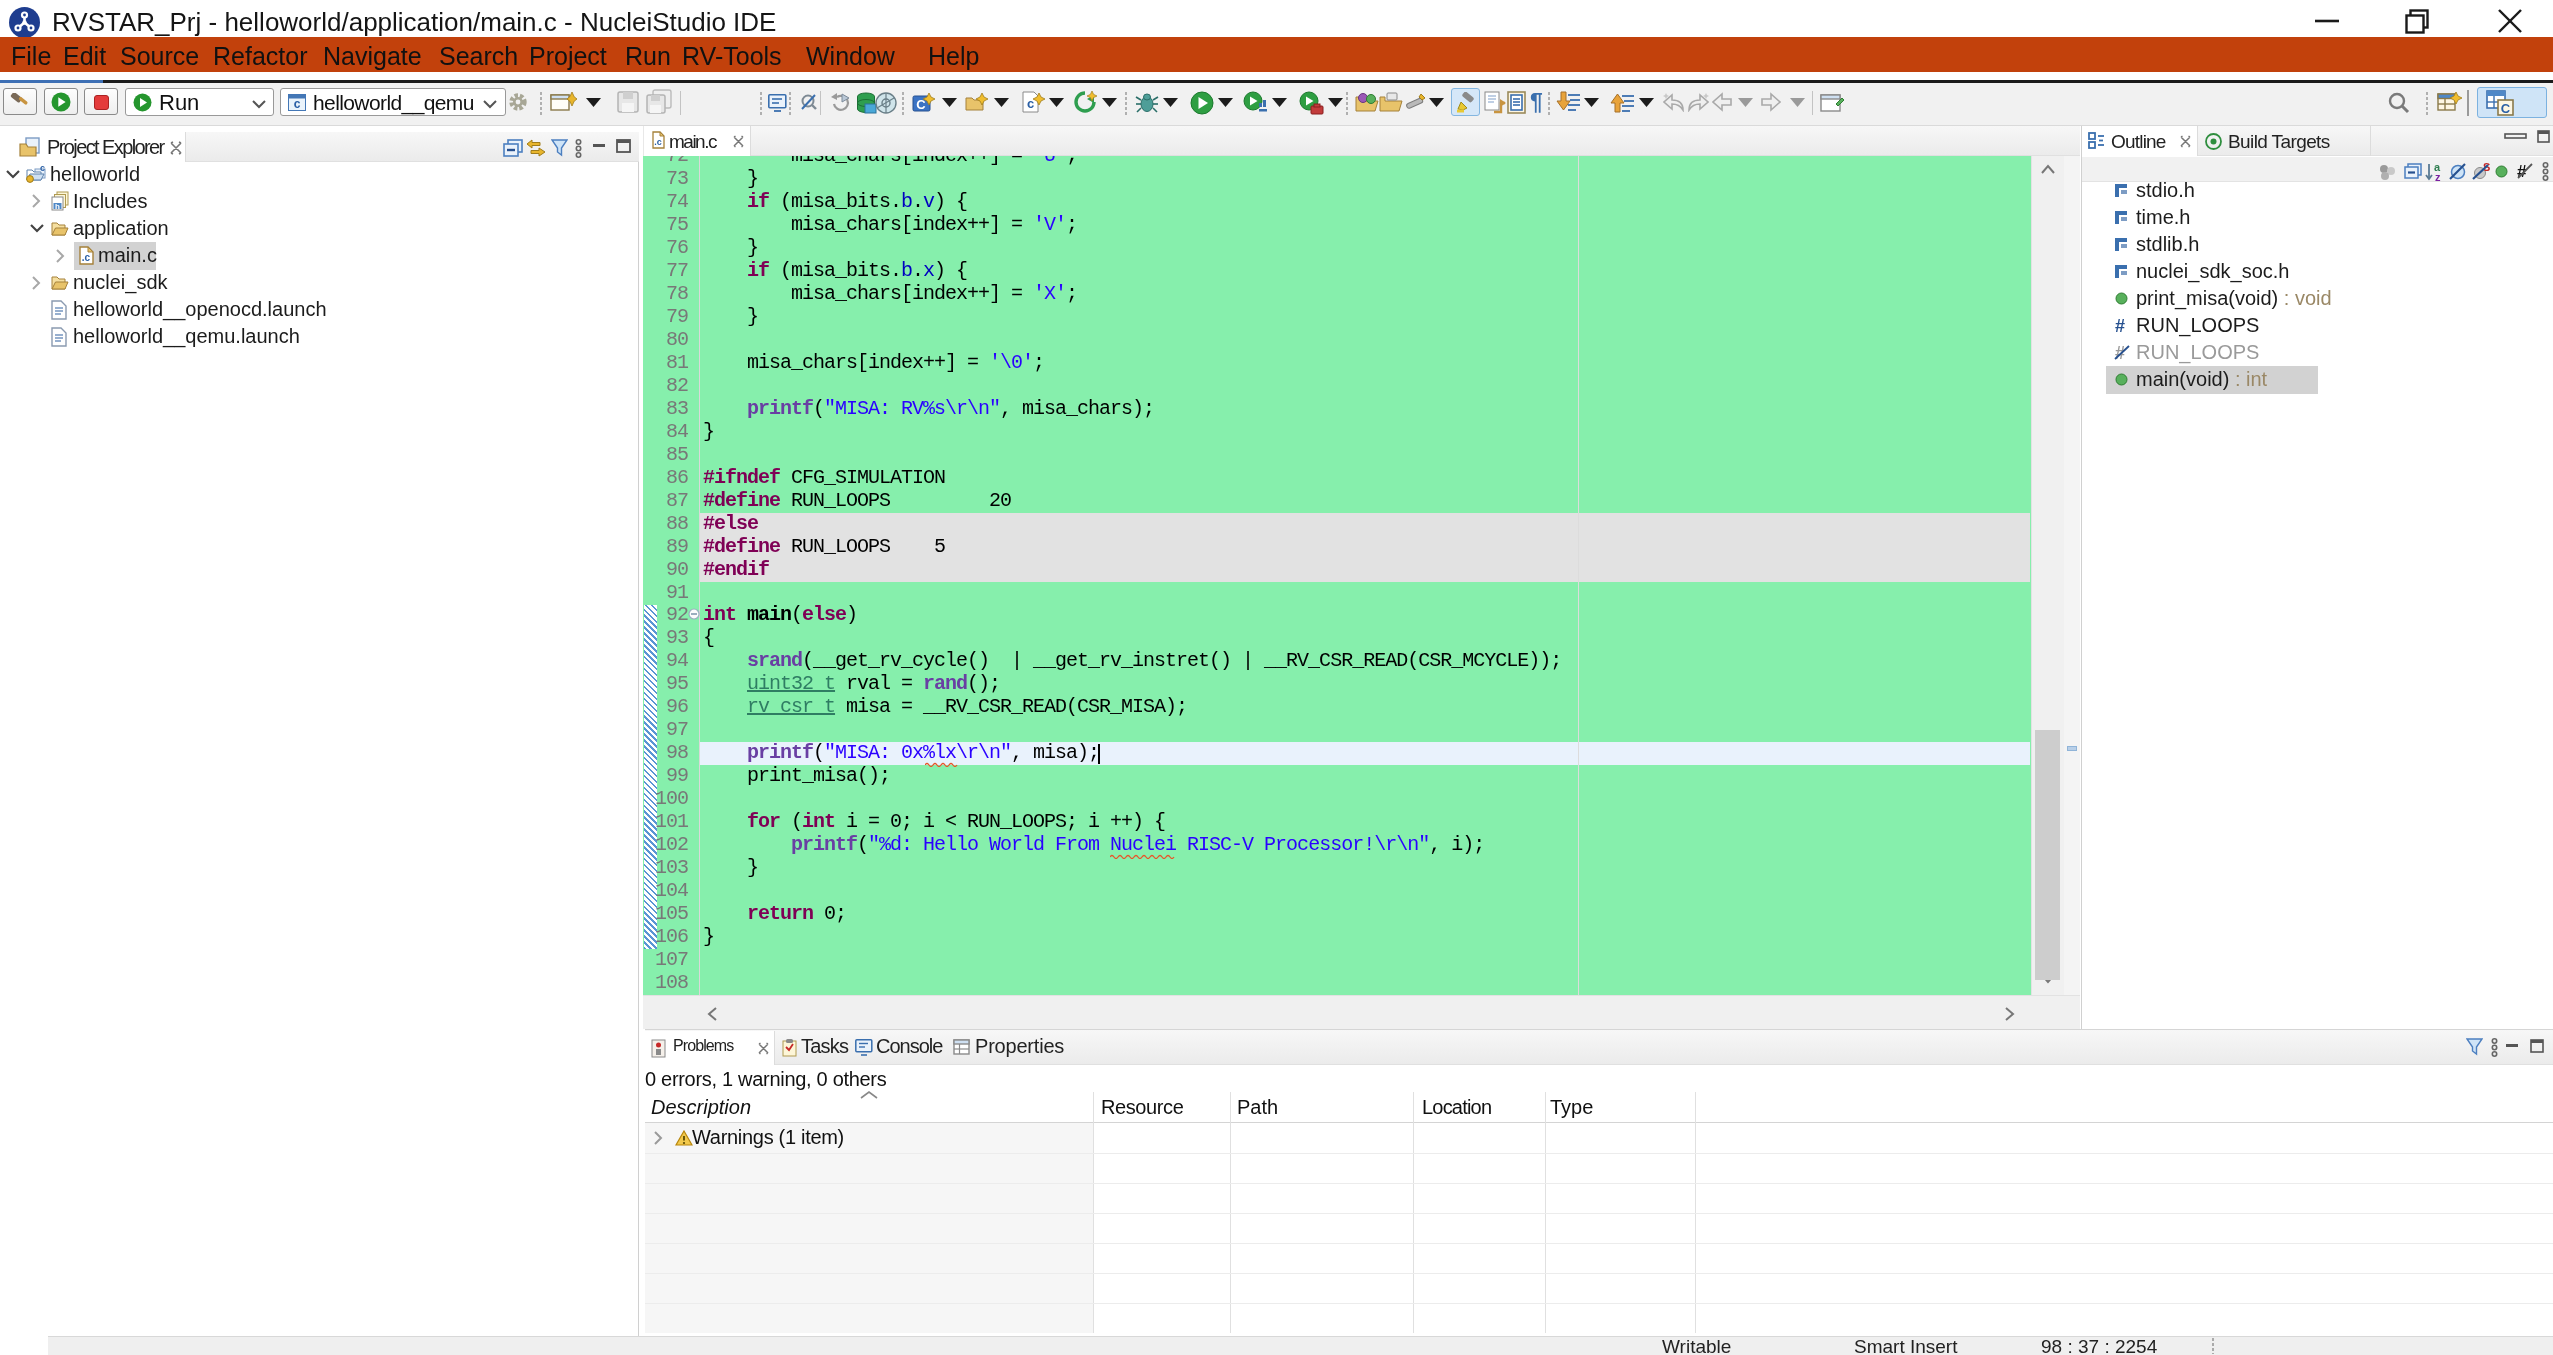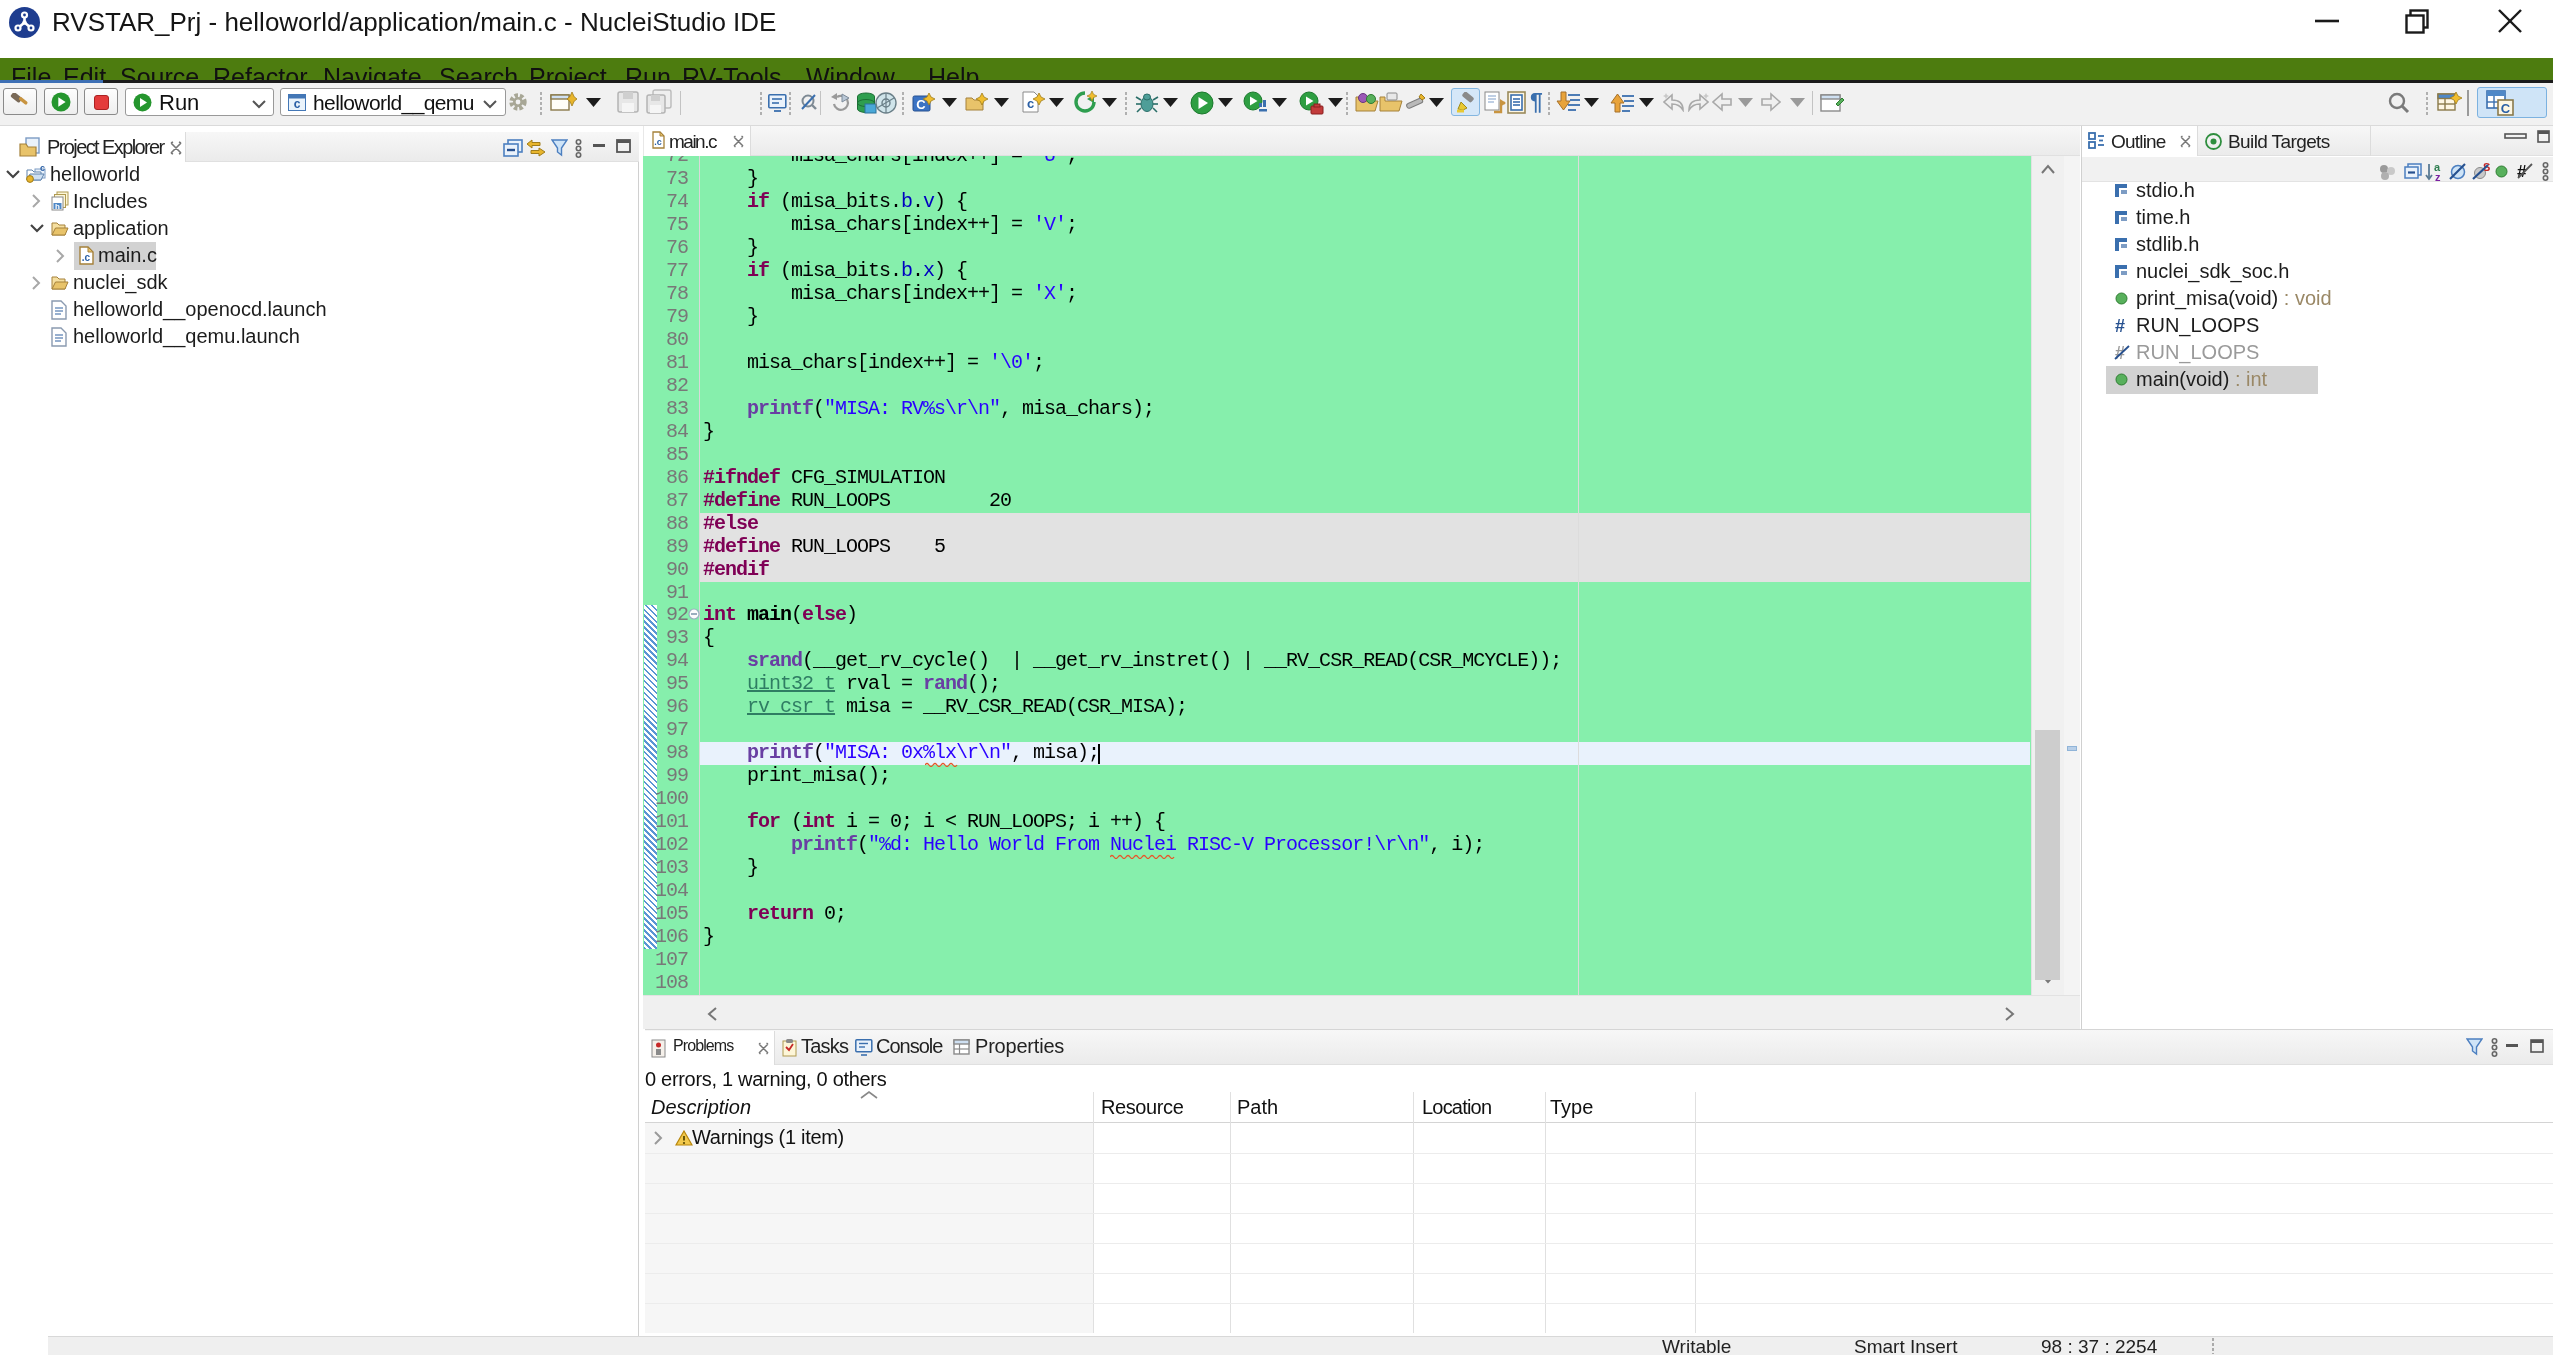--- a/index.html
+++ b/index.html
@@ -43,21 +43,21 @@
   <svg class="abs" style="left:2404px;top:8px;" width="28" height="28">
     <rect x="6.5" y="2.5" width="17" height="17" fill="none" stroke="#1a1a1a" stroke-width="2.4"></rect>
     <rect x="2.5" y="7.5" width="17" height="17" fill="#fff" stroke="#1a1a1a" stroke-width="2.4"></rect>
   </svg>
   <svg class="abs" style="left:2497px;top:8px;" width="26" height="26">
     <line x1="2" y1="2" x2="24" y2="24" stroke="#1a1a1a" stroke-width="2.4"></line>
     <line x1="24" y1="2" x2="2" y2="24" stroke="#1a1a1a" stroke-width="2.4"></line>
   </svg>
 </div>
 
-<div class="abs" style="left:0;top:58px;width:2553px;height:35px;background:#4d7c0f;font-size:25px;color:#111;">
+<div class="abs" style="left:0;top:37px;width:2553px;height:35px;background:#c2410c;font-size:25px;color:#111;">
   <span class="abs" style="left:11px;top:5px;">File</span>
   <span class="abs" style="left:63px;top:5px;">Edit</span>
   <span class="abs" style="left:120px;top:5px;text-align:center;">Source</span>
   <span class="abs" style="left:213px;top:5px;">Refactor</span>
   <span class="abs" style="left:323px;top:5px;">Navigate</span>
   <span class="abs" style="left:439px;top:5px;">Search</span>
   <span class="abs" style="left:529px;top:5px;">Project</span>
   <span class="abs" style="left:625px;top:5px;">Run</span>
   <span class="abs" style="left:682px;top:5px;">RV-Tools</span>
   <span class="abs" style="left:806px;top:5px;">Window</span>

